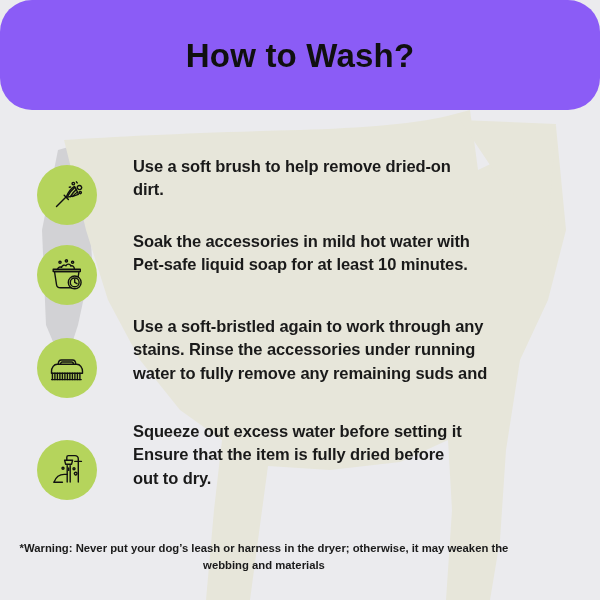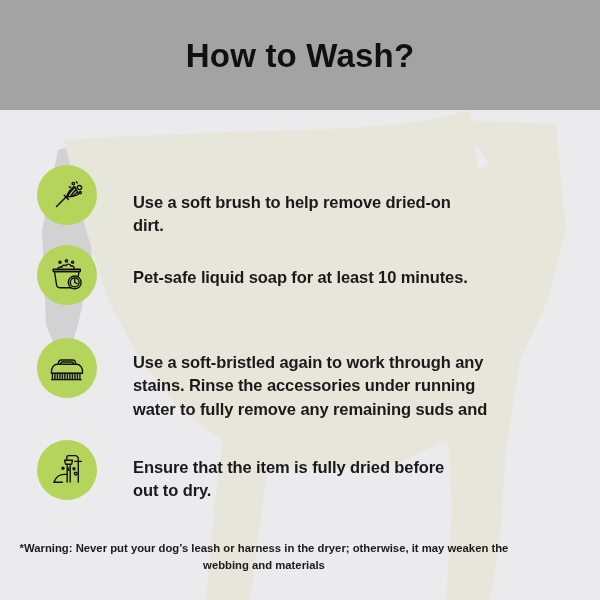--- a/index.html
+++ b/index.html
@@ -32,25 +32,26 @@
     pointer-events: none;
   }
 
   
   .header {
     position: absolute;
     left: 0;
     top: 0;
     width: 600px;
     height: 110px;
-    background: #a3a3a3;
+    background: #8b5cf6;
     display: flex;
     align-items: center;
     justify-content: center;
     z-index: 2;
+    border-radius: 32px;
   }
   .header-title {
     font-size: 33px;
     font-weight: bold;
     color: #101010;
     letter-spacing: 0.2px;
     line-height: 1;
     font-family: "Liberation Sans", sans-serif;
   }
 
@@ -92,21 +93,20 @@
 
   .step-text {
     position: absolute;
     left: 133px;
     width: 420px;
     font-size: 16.5px;
     font-weight: bold;
     color: #1a1a1a;
     line-height: 1.42;
     letter-spacing: -0.1px;
-    margin-top: 36px;
   }
   .step-text div { white-space: nowrap; }
 
   
   .warning {
     position: absolute;
     left: 0;
     bottom: 26px;
     width: 528px;
     text-align: center;
@@ -194,20 +194,21 @@
           <path d="M9.5 13.2 C10.3 11.2 12.2 10.4 13.6 11.3 C14.2 9.2 16.6 8.4 18 9.8 C19 7.6 22 7.6 22.8 10 C24.4 9.2 26.4 10.6 26.4 13.2"></path>
           <circle cx="12" cy="6.3" r="1.1"></circle>
           <circle cx="18.4" cy="4.9" r="1.1"></circle>
           <circle cx="24.6" cy="6.3" r="1.1"></circle>
           <circle cx="26.7" cy="26.4" r="6.4" fill="#b5d45c"></circle>
           <circle cx="26.7" cy="26.4" r="4.4"></circle>
           <path d="M26.7 23.3 L26.7 26.4 L29 27.7"></path>
         </svg>
       </div>
       <div class="step-text">
+        <div>Soak the accessories in mild hot water with</div>
         <div>Pet-safe liquid soap for at least 10 minutes.</div>
       </div>
     </div>
 
     <div class="step step-2">
       <div class="icon-badge">
         <svg width="40" height="40" viewBox="0 0 40 40" fill="none" stroke="#111" stroke-width="1.4" stroke-linecap="round" stroke-linejoin="round">
           <path d="M4.5 23.5 C4.5 19.5 7 16.2 10.2 16.2 L29.8 16.2 C33 16.2 35.5 19.5 35.5 23.5 L35.5 25.2 L4.5 25.2 Z"></path>
           <path d="M11.3 16.2 C11.3 13.6 12.7 12 14.4 12 L25.6 12 C27.3 12 28.7 13.6 28.7 16.2"></path>
           <path d="M13.6 16.2 C13.6 14.8 14.3 14 15.2 14 L24.8 14 C25.7 14 26.4 14.8 26.4 16.2"></path>
@@ -235,20 +236,21 @@
           <path d="M22.2 14.6 L22.2 31"></path>
           <path d="M6 31.2 C7.8 26.2 11.6 23.4 16.2 23.4 L19.2 23.4"></path>
           <path d="M6 31.2 L14.4 31.2"></path>
           <circle cx="15" cy="17.2" r="1"></circle>
           <circle cx="26" cy="17.8" r="1"></circle>
           <path d="M26.6 21.8 C27.8 20.6 29.2 21.4 29 22.8 C28.9 23.8 27.6 24.4 26.8 23.6 C26.3 23.1 26.2 22.3 26.6 21.8 Z"></path>
           <path d="M20.7 17 L20.7 19.4"></path>
         </svg>
       </div>
       <div class="step-text">
+        <div>Squeeze out excess water before setting it</div>
         <div>Ensure that the item is fully dried before</div>
         <div>out to dry.</div>
       </div>
     </div>
 
   </div>
 
   <div class="warning">
     <div>*Warning:  Never put your dog’s leash or harness in the dryer; otherwise, it may weaken the</div>
     <div>webbing and materials</div>

